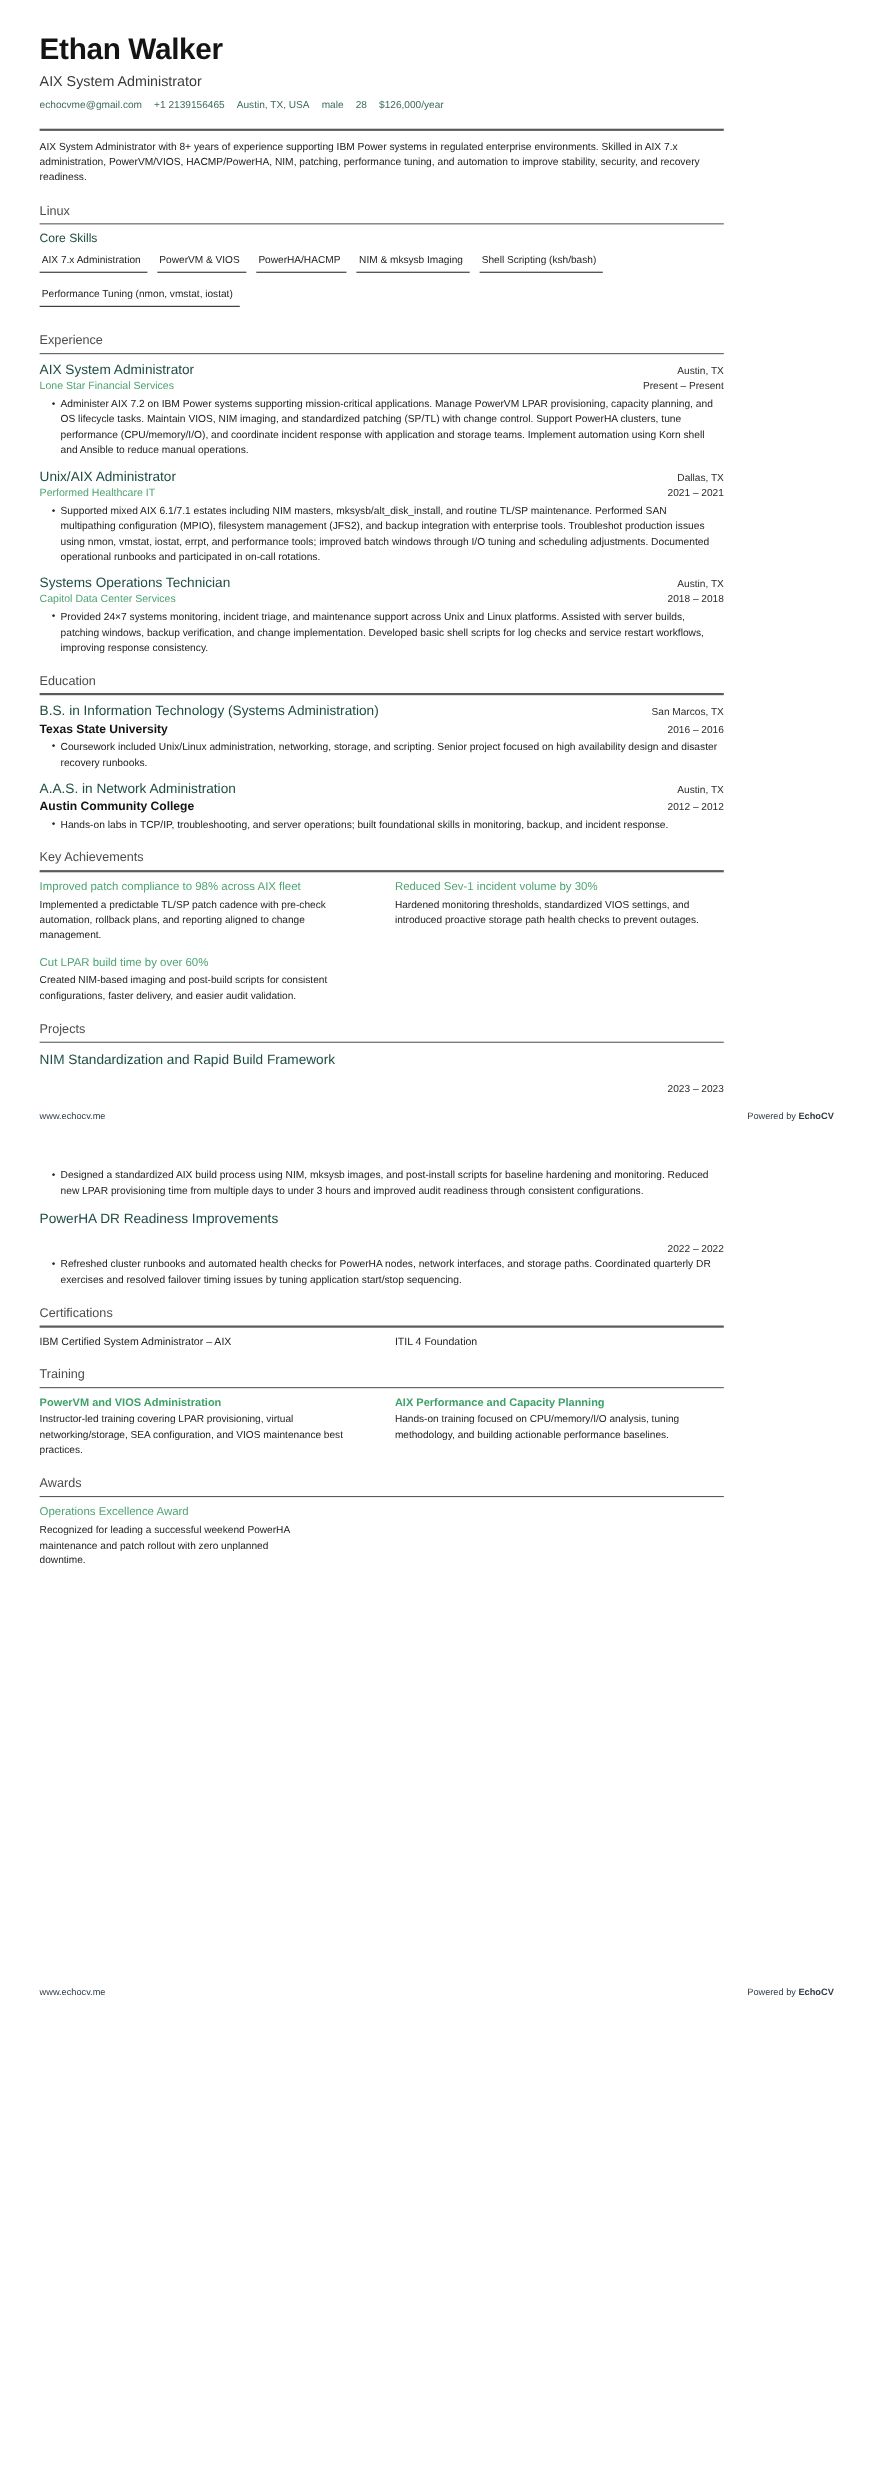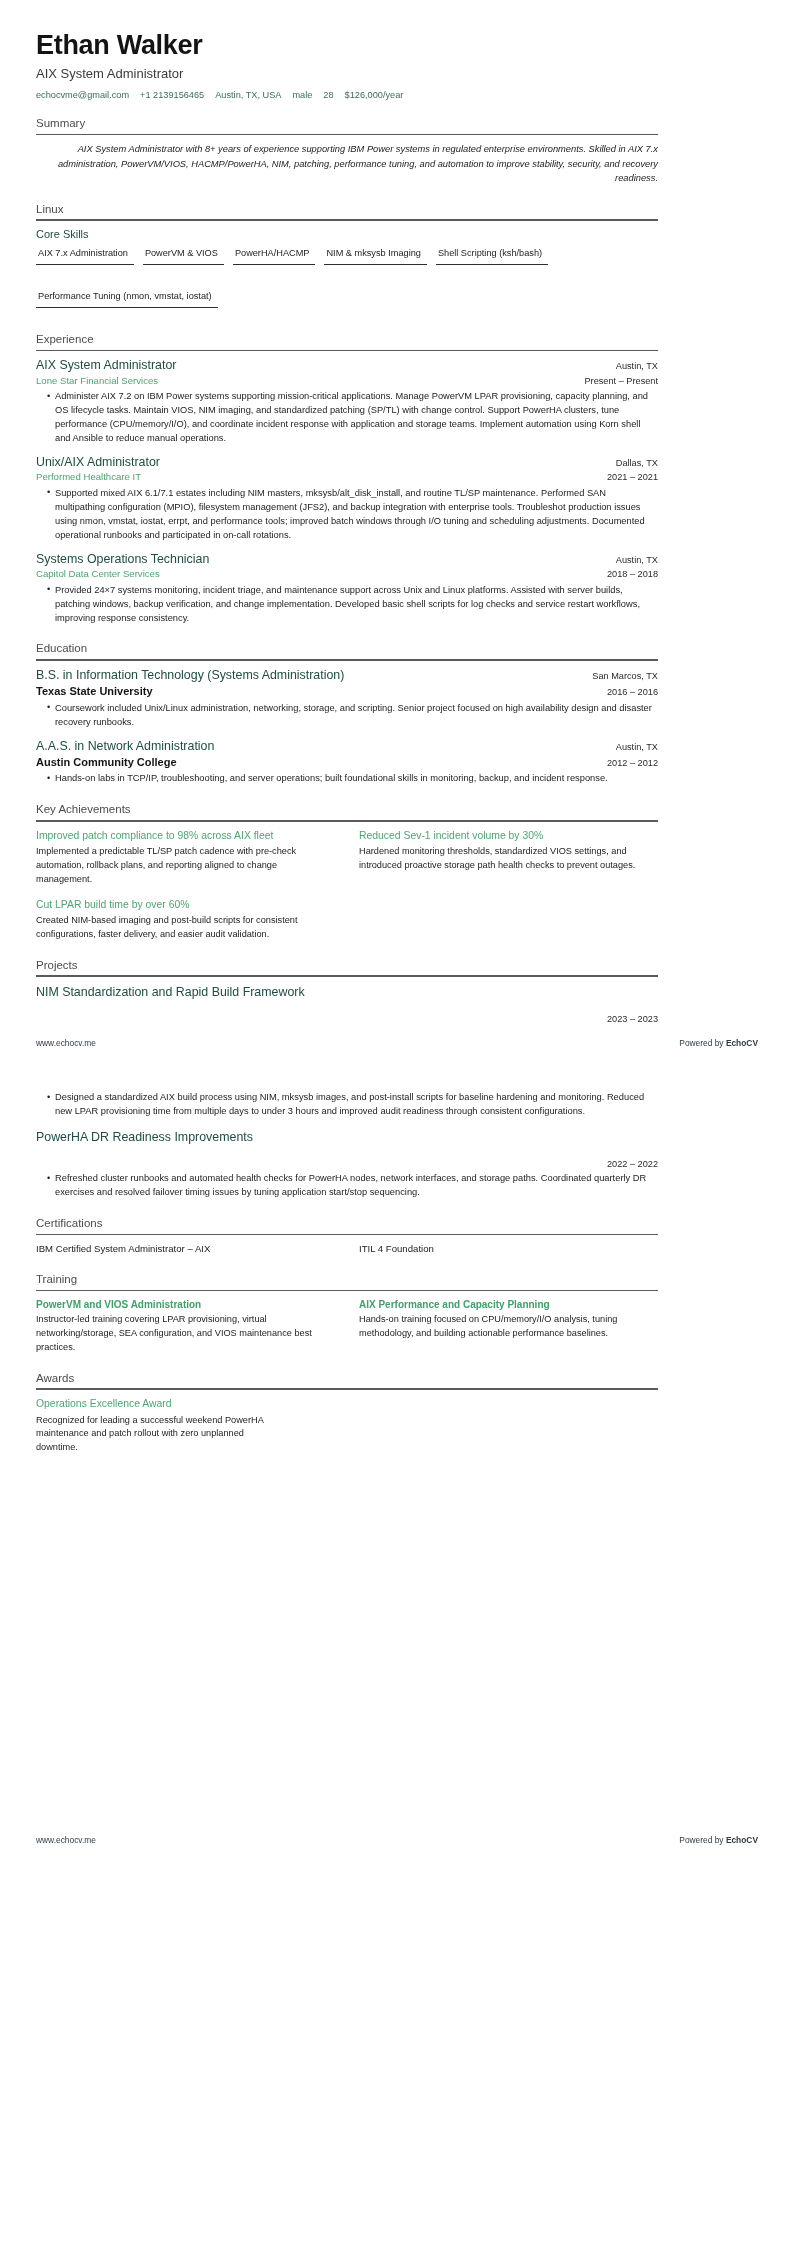--- a/index.html
+++ b/index.html
@@ -57,35 +57,34 @@
     background: #5a5a5a;
     width: 100%;
     margin-bottom: 7px;
   }
 
   
   .summary-text {
     font-size: 9.3px;
     line-height: 1.55;
     color: #232323;
-    text-align: right;
-    font-style: italic;
+    text-align: left;
   }
 
   
   .skill-group-title {
     font-size: 11px;
     color: #1f4d43;
     font-weight: normal;
     margin-bottom: 6px;
   }
   .skill-chips {
     display: flex;
     flex-wrap: wrap;
-    gap: 16px 9px;
+    gap: 4px 9px;
   }
   .chip {
     font-size: 9.2px;
     color: #232323;
     border-bottom: 1px solid #2e2e2e;
     padding: 2px 6px 4px 2px;
     margin-bottom: 8px;
     line-height: 1.3;
     white-space: nowrap;
   }
@@ -224,21 +223,20 @@
       <span>echocvme@gmail.com</span>
       <span>+1 2139156465</span>
       <span>Austin, TX, USA</span>
       <span>male</span>
       <span>28</span>
       <span>$126,000/year</span>
     </div>
   </div>
 
   <div class="section">
-    <div class="section-title">Summary</div>
     <div class="section-rule"></div>
     <div class="summary-text">AIX System Administrator with 8+ years of experience supporting IBM Power systems in regulated enterprise environments. Skilled in AIX 7.x administration, PowerVM/VIOS, HACMP/PowerHA, NIM, patching, performance tuning, and automation to improve stability, security, and recovery readiness.</div>
   </div>
 
   <div class="section">
     <div class="section-title">Linux</div>
     <div class="section-rule"></div>
     <div class="skill-group-title">Core Skills</div>
     <div class="skill-chips">
       <div class="chip">AIX 7.x Administration</div>

